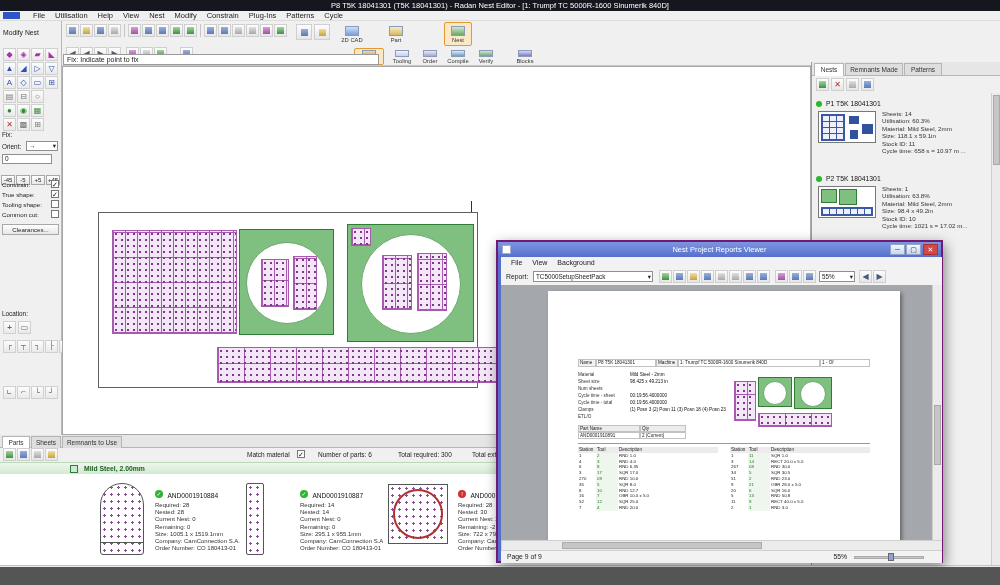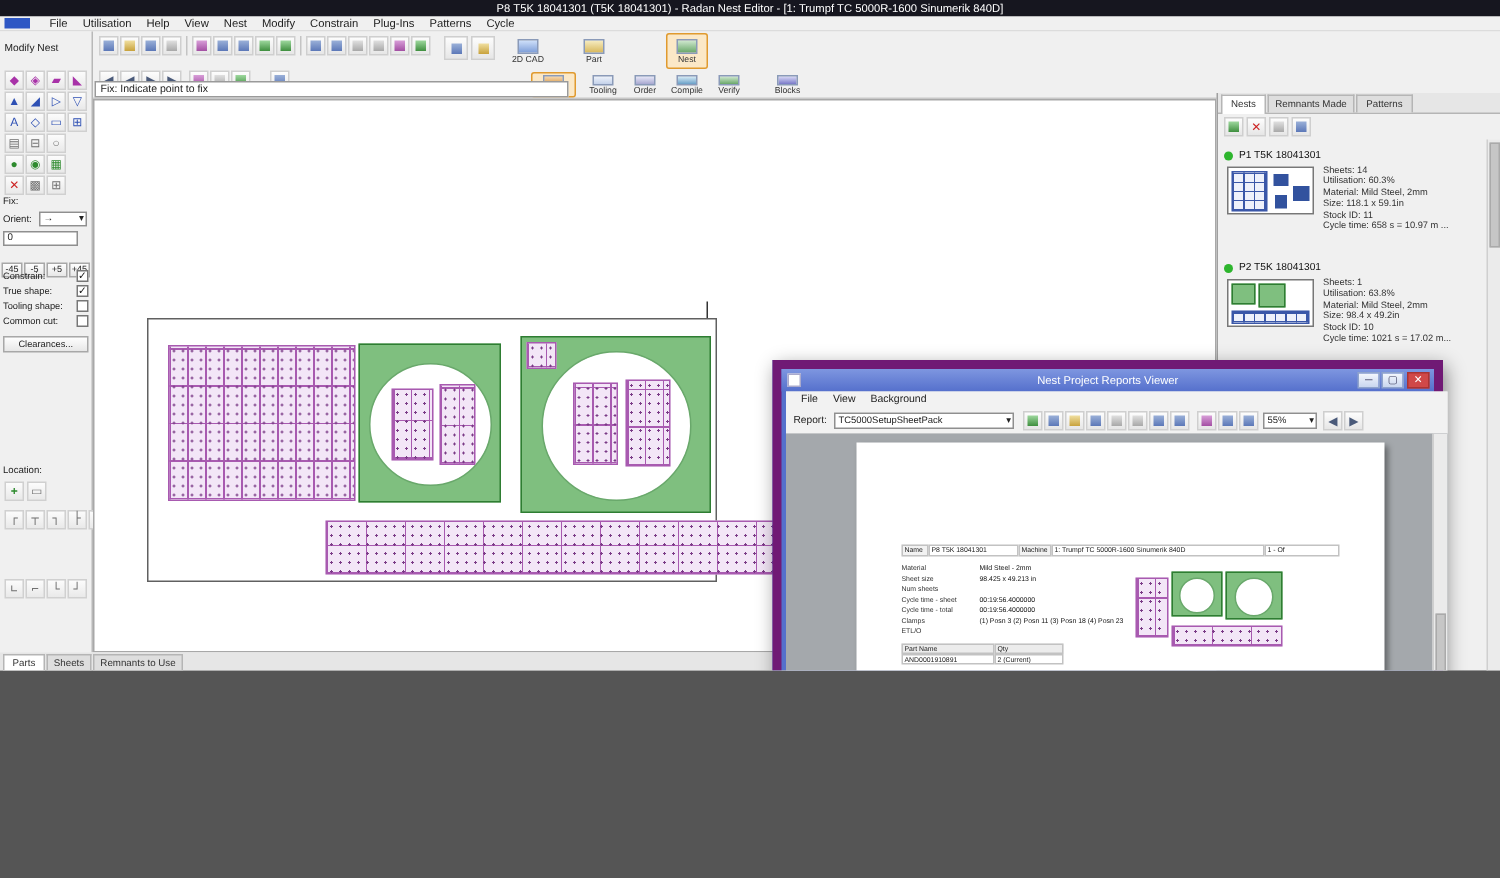--- a/index.html
+++ b/index.html
@@ -1,16 +1,16 @@
 <!DOCTYPE html>
 <html><head>
 <meta charset="utf-8">
 <style>
   html,body{margin:0;padding:0;background:#555;}
-  .app{position:relative;width:1000px;height:447px;background:#f0f0f0;overflow:hidden;
+  .app{position:relative;width:1000px;height:567px;background:#f0f0f0;overflow:hidden;
        font-family:"Liberation Sans","DejaVu Sans",sans-serif;color:#222;}
   .abs{position:absolute;box-sizing:border-box;}
   
   .titlebar{left:0;top:0;width:1000px;height:11px;background:#16161f;color:#fff;
             font-size:7.5px;line-height:11px;text-align:center;}
   .menubar{left:0;top:11px;width:1000px;height:10px;background:#f0f0f0;border-bottom:1px solid #dcdcdc;
            font-size:7.5px;line-height:10px;}
   .menubar span{display:inline-block;padding:0 5px;color:#222;}
   .appicon{display:inline-block;width:7px;height:7px;background:#2e57c4;margin:1px 3px 0 3px;vertical-align:top;}
   .toolbar{left:0;top:21px;width:1000px;height:45px;background:#f0f0f0;border-bottom:1px solid #c8c8c8;}
@@ -79,21 +79,21 @@
   .matheader{position:absolute;left:0;top:27px;width:811px;height:12px;
              background:linear-gradient(#eef7ee,#cfe8cf);border-top:1px solid #b8d8b8;border-bottom:1px solid #9bc49b;}
   .partname{font-size:6.6px;color:#111;}
   .partline{font-size:6px;line-height:7.2px;color:#333;white-space:nowrap;}
   .status-ok{display:inline-flex;width:8px;height:8px;border-radius:50%;background:#2db52d;color:#fff;font-size:6px;
              align-items:center;justify-content:center;vertical-align:middle;}
   .status-bad{display:inline-flex;width:8px;height:8px;border-radius:50%;background:#d03030;color:#fff;font-size:6px;
               align-items:center;justify-content:center;vertical-align:middle;}
   .dots{background-image:radial-gradient(#8a4a9a 1px,transparent 1.2px);background-size:7px 7px;}
   
-  .rwin{left:515px;top:240px;width:447px;height:323px;background:#5570cc;border:6px solid #701a75;
+  .rwin{left:496px;top:240px;width:447px;height:323px;background:#5570cc;border:2px solid #701a75;
         box-shadow:2px 4px 12px rgba(0,0,0,0.45);z-index:50;padding-left:21px;}
   .rtitle{position:absolute;left:0;top:0;width:100%;height:15px;background:linear-gradient(#7e96e0,#5570cc);
           color:#fff;font-size:7.5px;line-height:15px;text-align:center;}
   .winbtn{position:absolute;top:2px;width:15px;height:11px;background:linear-gradient(#f4f7fd,#c9d6ef);
           border:1px solid #8fa3cc;font-size:7px;line-height:9px;text-align:center;color:#335;box-sizing:border-box;}
   .winbtn.close{background:#d04848;color:#fff;border-color:#a33;}
   .rclient{position:absolute;left:3px;top:15px;width:441px;height:305px;background:#f2f2f2;}
   .rmenu{position:absolute;left:0;top:0;width:100%;height:11px;font-size:7px;line-height:11px;background:#f2f2f2;}
   .rmenu span{display:inline-block;padding:0 5px;}
   .rtoolbar{position:absolute;left:0;top:11px;width:100%;height:17px;background:#f2f2f2;border-bottom:1px solid #d5d5d5;}

